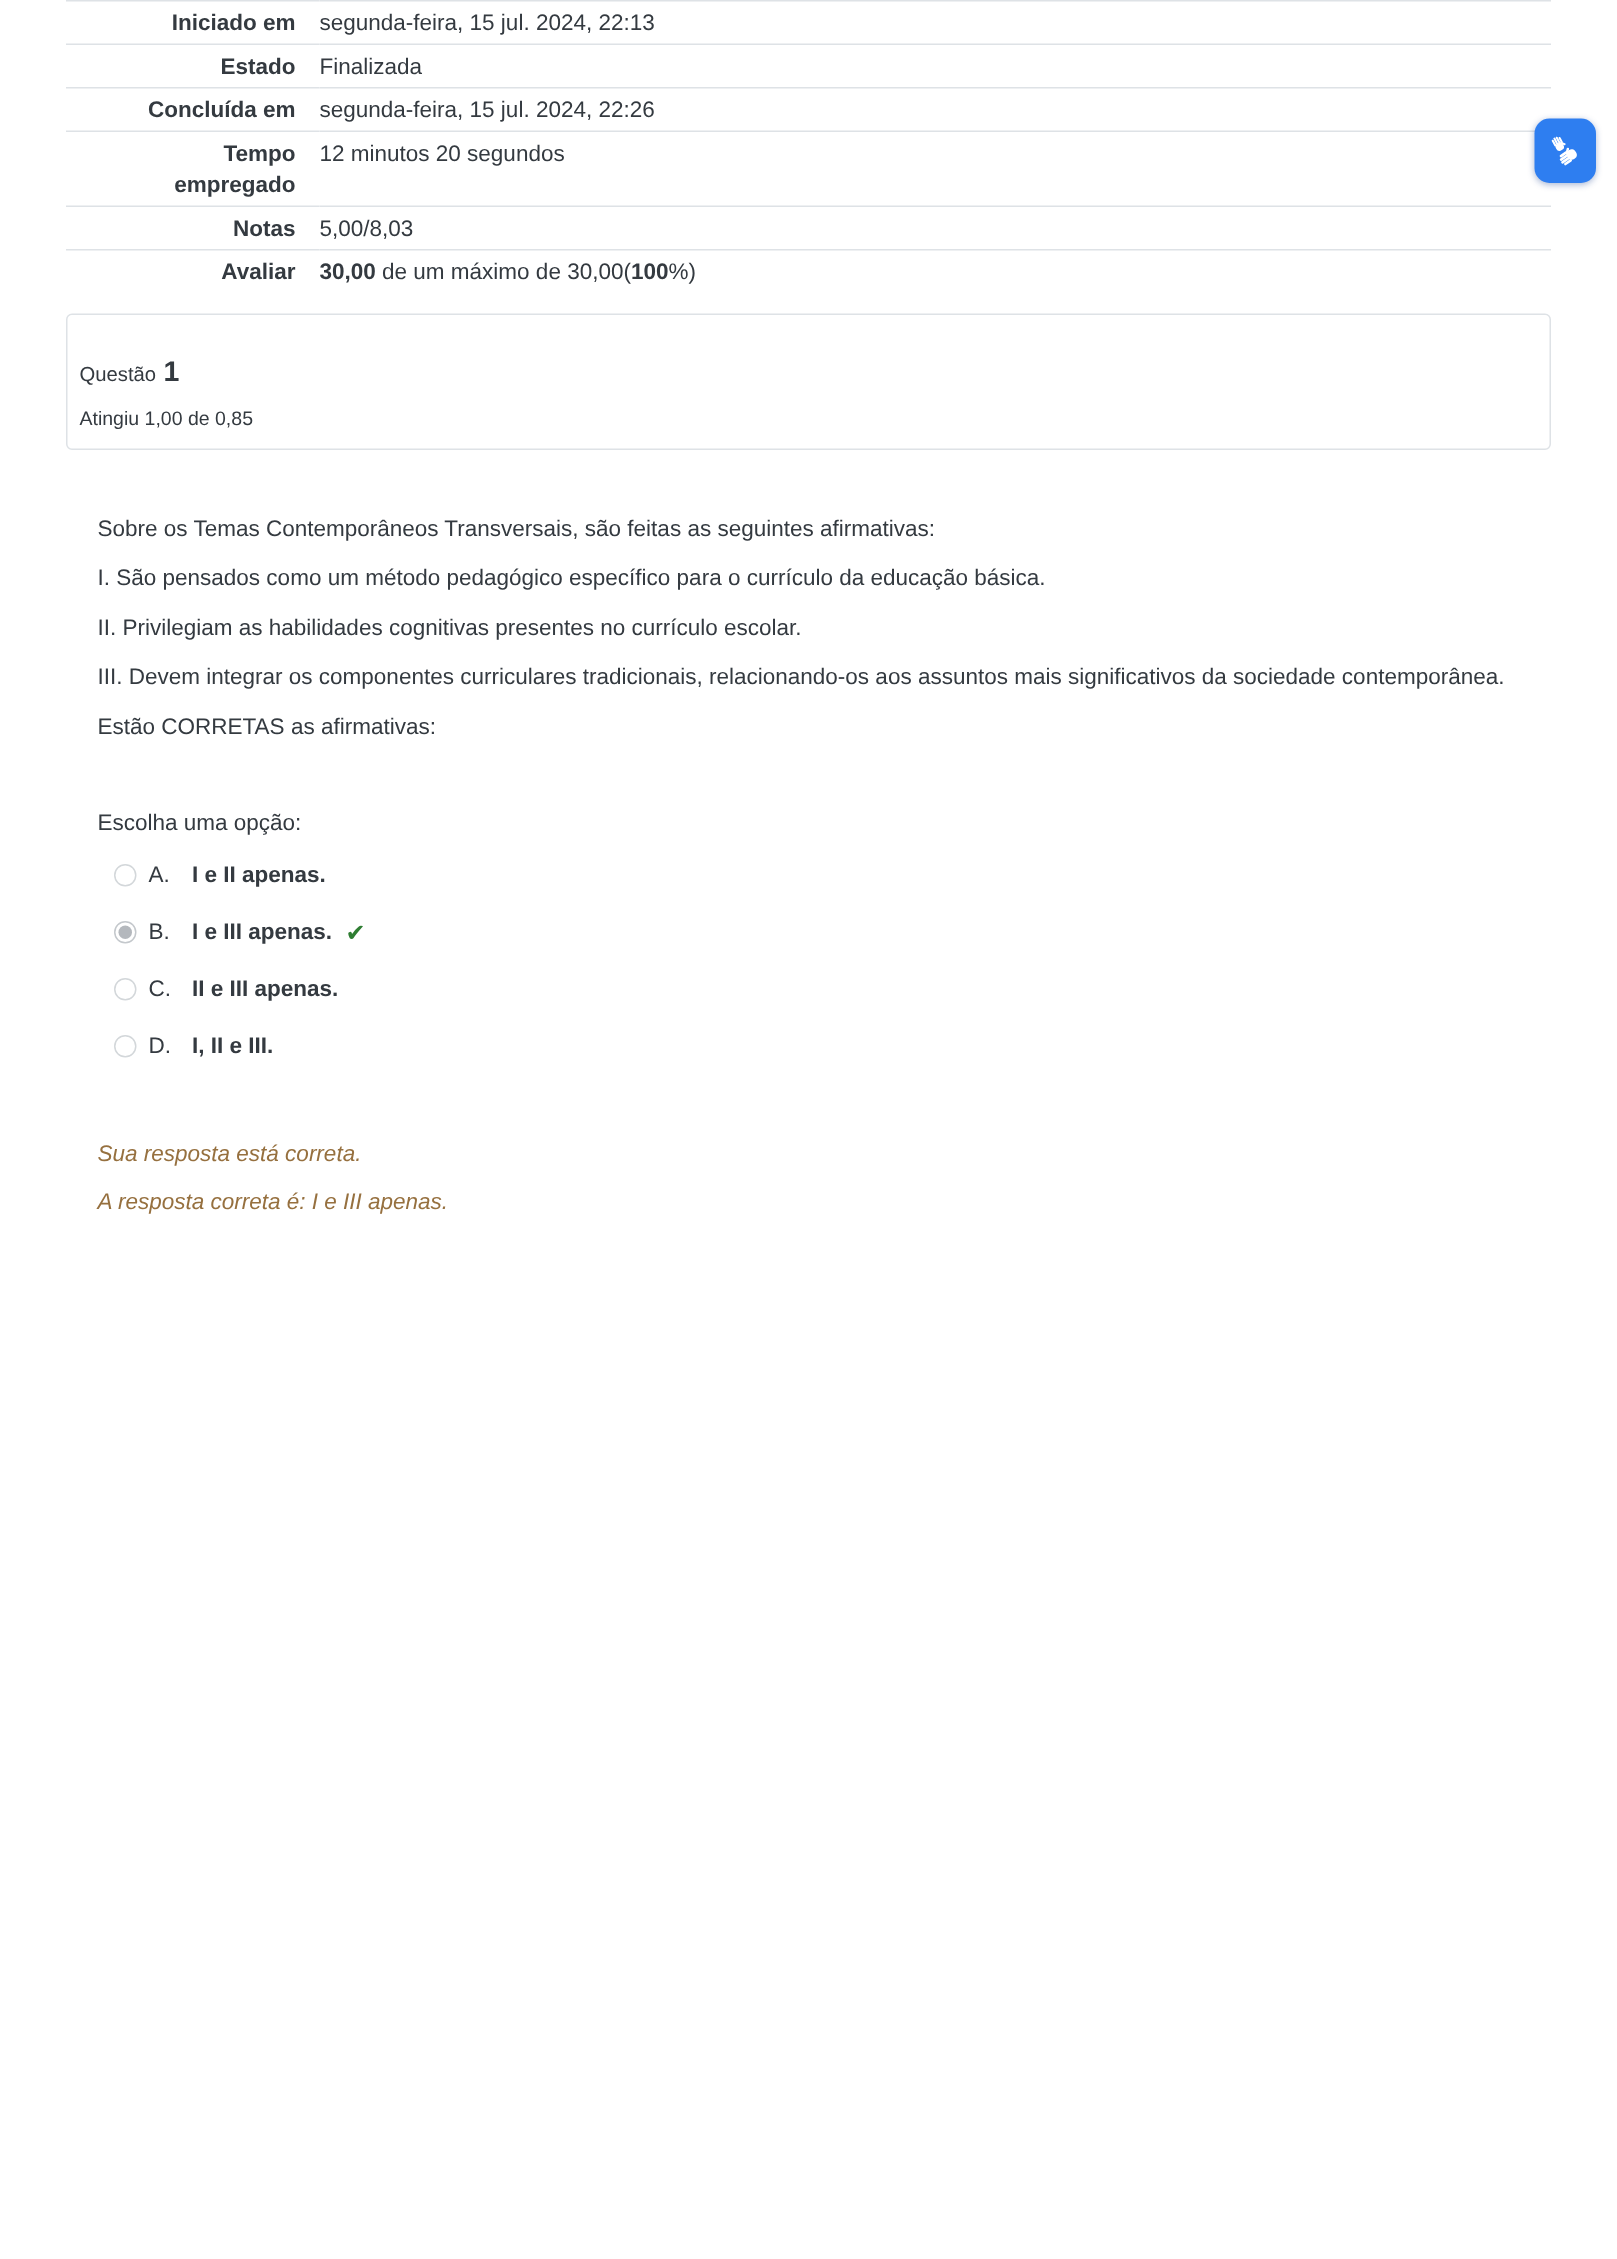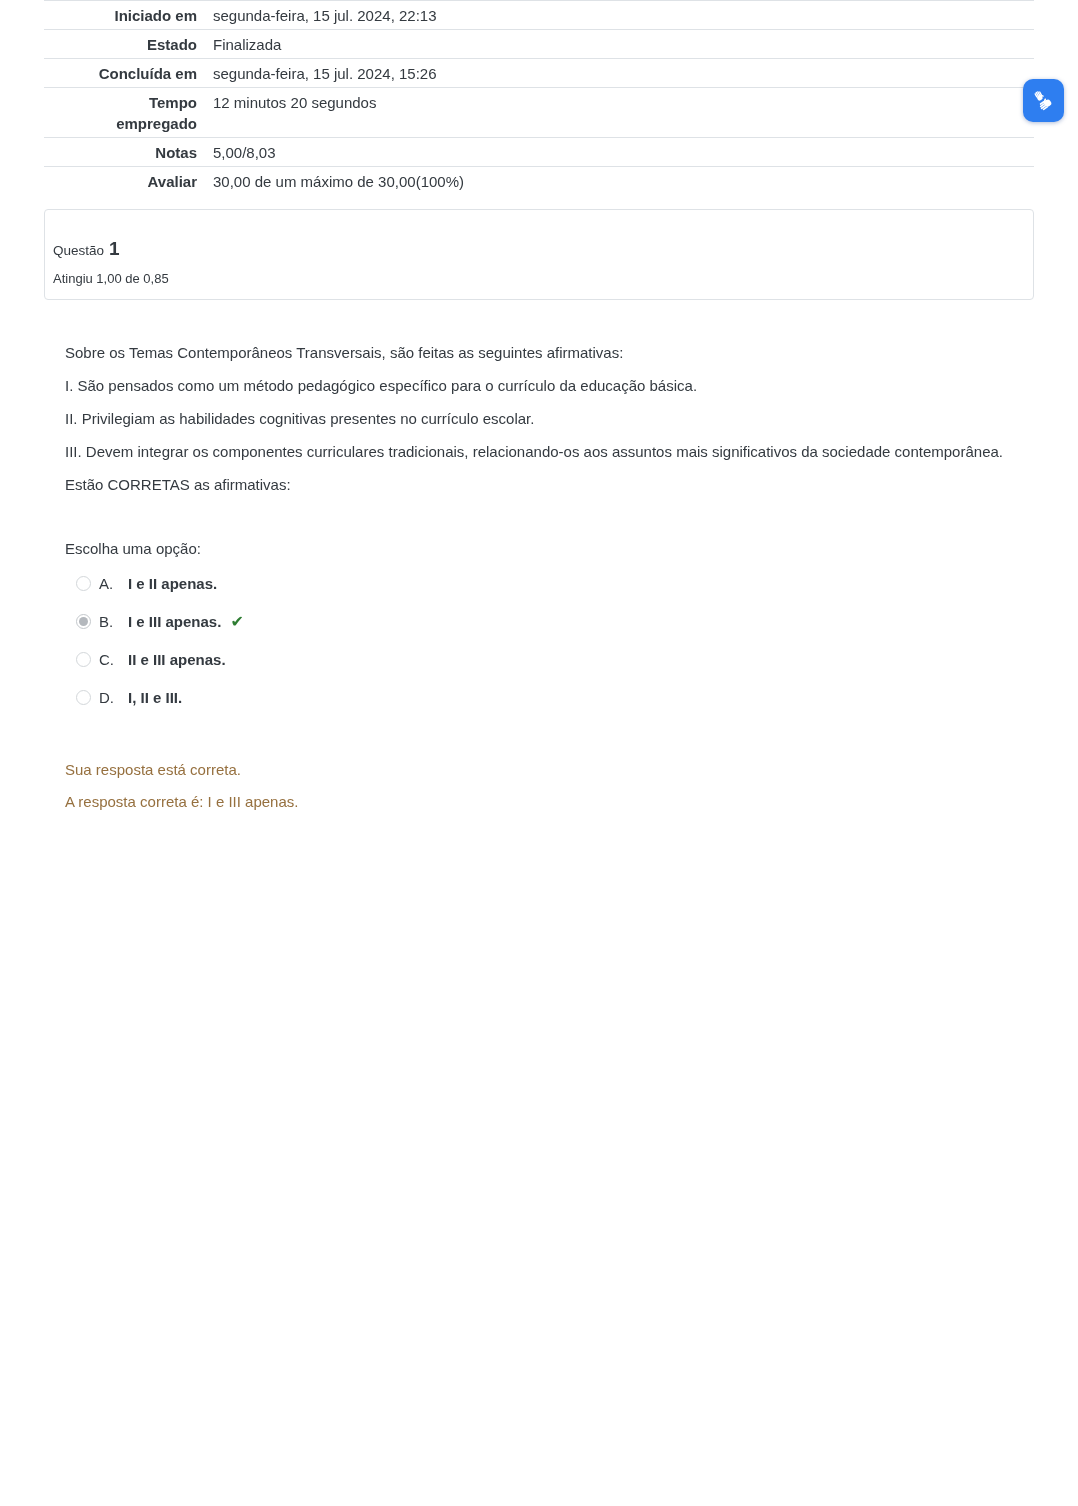--- a/index.html
+++ b/index.html
@@ -12,21 +12,21 @@
   .content{margin:0 44px;width:990px;}
 
   
   table.summary{width:100%;border-collapse:collapse;font-size:15px;}
   .summary tr{border-top:1px solid #dee2e6;}
   .summary th{
     font-weight:bold;text-align:right;vertical-align:top;
     width:108px;padding:4px 16px 3px 45px;line-height:21px;color:#343a40;
   }
   .summary td{padding:4px 0 3px;line-height:21px;vertical-align:top;}
-  .summary td b{font-weight:normal;}
+  .summary td b{font-weight:bold;}
 
   
   .handtalk{
     position:absolute;top:79px;left:1023px;width:41px;height:43px;
     border:none;border-radius:10px;background:#2e7ef0;padding:0;
     display:flex;align-items:center;justify-content:center;
     z-index:5;box-shadow:0 1px 4px rgba(20,60,140,.35);cursor:pointer;
   }
   .handtalk svg{display:block;}
 
@@ -54,21 +54,21 @@
   .radio.checked{border-color:#c4c8cc;}
   .radio.checked::after{
     content:"";position:absolute;left:2px;top:2px;right:2px;bottom:2px;
     border-radius:50%;background:#b4b8bd;
   }
   .letter{margin-left:8px;width:21px;flex:0 0 21px;}
   .otext{margin-left:8px;font-weight:bold;}
   .check-icon{color:#2e7d32;font-family:"DejaVu Sans",sans-serif;font-size:16px;margin-left:9px;line-height:20px;}
 
   
-  .feedback{margin-top:52px;color:#96703f;}
+  .feedback{margin-top:52px;color:#96703f;font-style:italic;}
   .feedback p{margin:0 0 12px;line-height:20px;}
 </style>
 </head>
 <body>
 
 <div>
 
   <button class="handtalk" type="button">
     <svg width="30" height="30" viewBox="0 0 48 48" aria-hidden="true">
       <defs>
@@ -93,21 +93,21 @@
         <tr>
           <th>Iniciado em</th>
           <td>segunda-feira, 15 jul. 2024, 22:13</td>
         </tr>
         <tr>
           <th>Estado</th>
           <td>Finalizada</td>
         </tr>
         <tr>
           <th>Concluída em</th>
-          <td>segunda-feira, 15 jul. 2024, 15:26</td>
+          <td>segunda-feira, 15 jul. 2024, 22:26</td>
         </tr>
         <tr>
           <th>Tempo empregado</th>
           <td>12 minutos 20 segundos</td>
         </tr>
         <tr>
           <th>Notas</th>
           <td>5,00/8,03</td>
         </tr>
         <tr>

